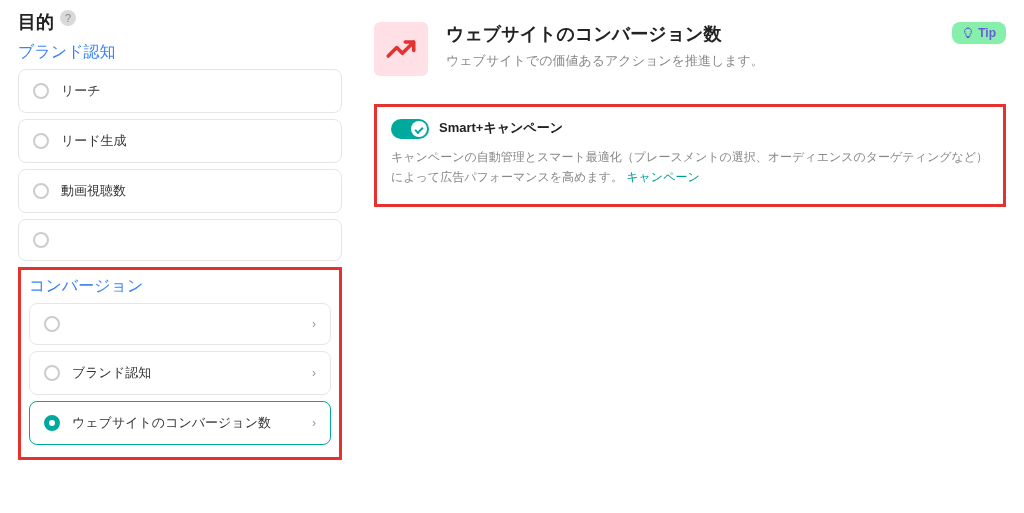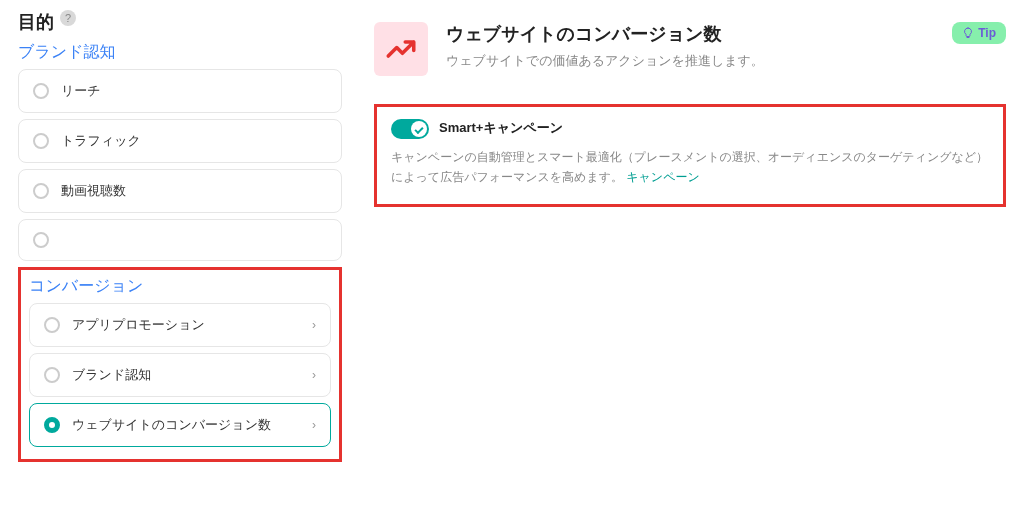--- a/index.html
+++ b/index.html
@@ -46,41 +46,40 @@
   <div class="option">
     <div class="left">
         <span class="radio"></span>
         <span class="option-label">リーチ</span>
       </div>
   </div>
 
   <div class="option">
     <div class="left">
         <span class="radio"></span>
-        <span class="option-label">トラフィック</span>
+        <span class="option-label">リード生成</span>
       </div>
   </div>
   <div class="option">
     <div class="left">
         <span class="radio"></span>
         <span class="option-label">動画視聴数</span>
       </div>
   </div>
   <div class="option">
     <div class="left">
         <span class="radio"></span>
       </div>
   </div>
 
   <div class="red-box">
     <div class="group-label" style="margin-top:0">コンバージョン</div>
     <div class="option">
       <div class="left">
           <span class="radio"></span>
-          <span class="option-label">アプリプロモーション</span>
         </div>
       <span class="chevron">›</span>
     </div>
     <div class="option">
       <div class="left">
           <span class="radio"></span>
           <span class="option-label">ブランド認知</span>
         </div>
       <span class="chevron">›</span>
     </div>

